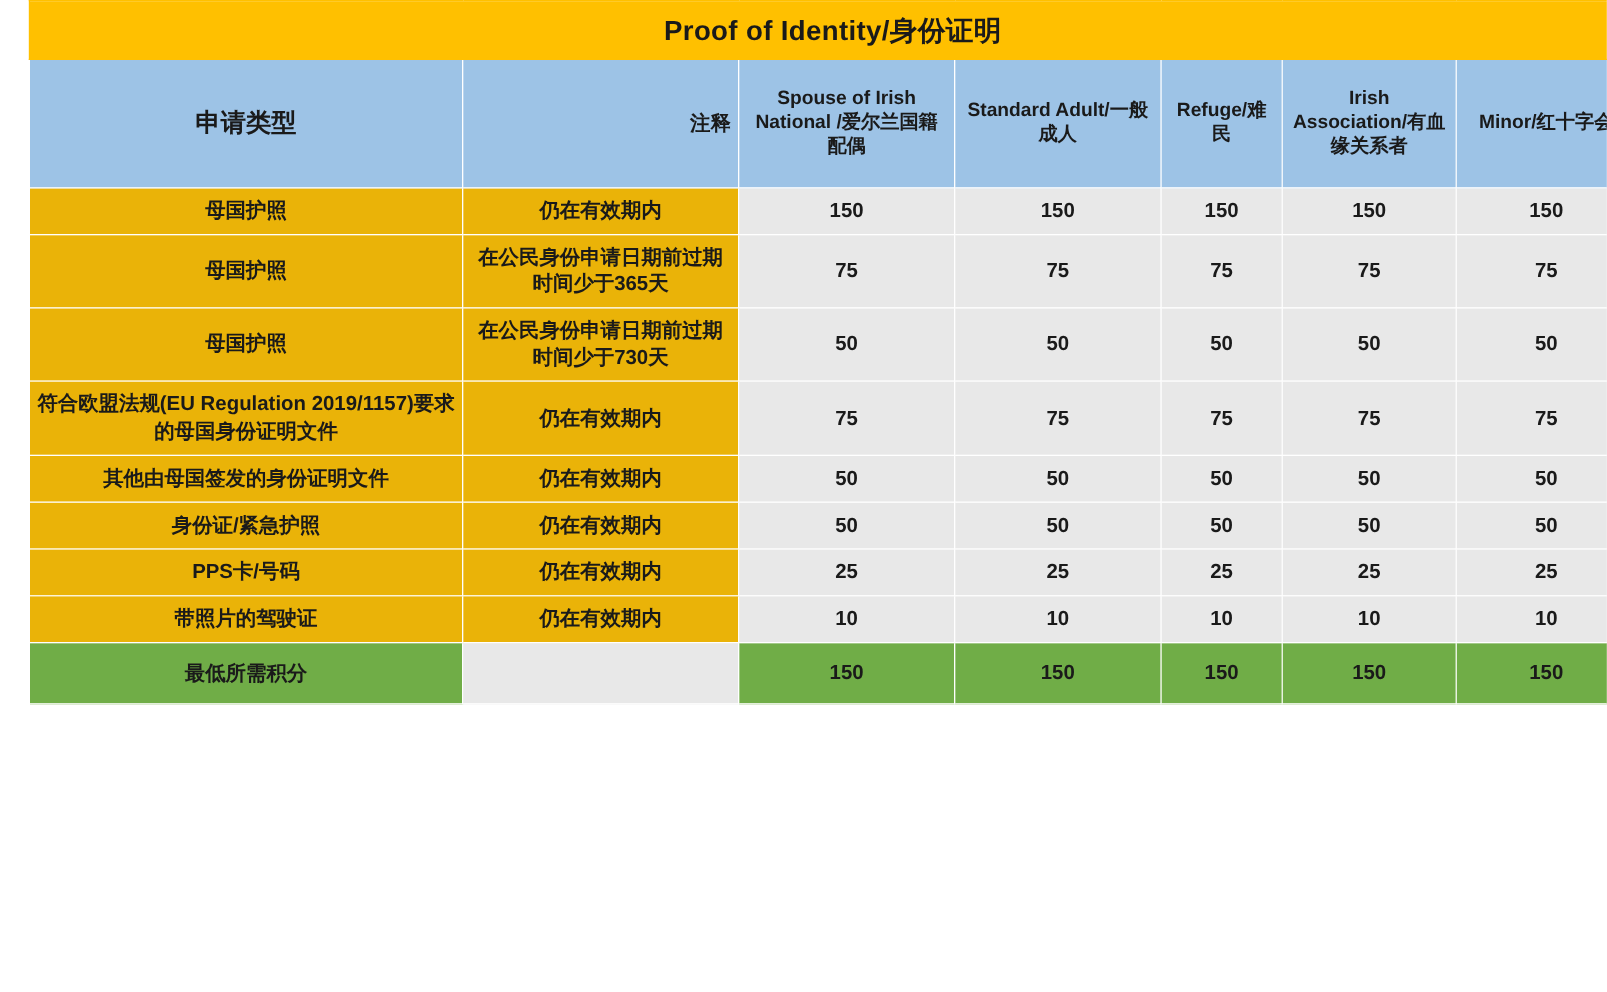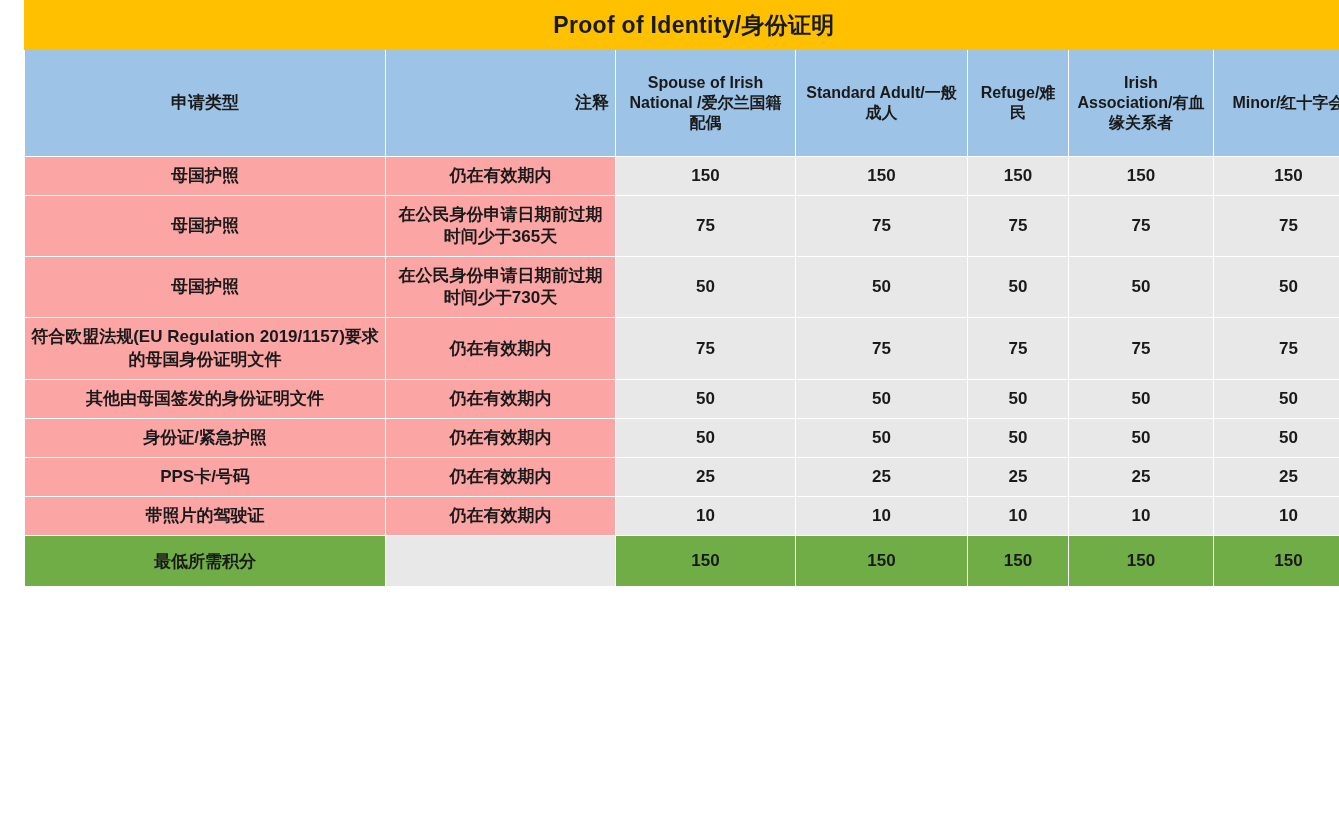--- a/index.html
+++ b/index.html
@@ -40,32 +40,32 @@
     border: 1px solid #FFC000 !important;
   }
   
   .header-row th {
     background: #9DC3E6;
     height: 98px;
     font-size: 16px;
     line-height: 1.25;
     padding: 4px 6px;
   }
-  .header-row th.th-type { font-size: 17px; }
+  .header-row th.th-type { font-size: 21px; }
   .header-row th.th-note { font-size: 17px; text-align: right; }
   
   .body-row td {
     background: #E8E8E8;
     font-size: 17px;
     line-height: 1.3;
     padding: 8px 6px;
   }
   .body-row td.col-type,
   .body-row td.col-note {
-    background: #fca5a5;
+    background: #eab308;
   }
   .body-row td.num {
     font-size: 17px;
   }
   
   .footer-row td {
     background: #70AD47;
     height: 48px;
     font-size: 17px;
     color: #000000;

